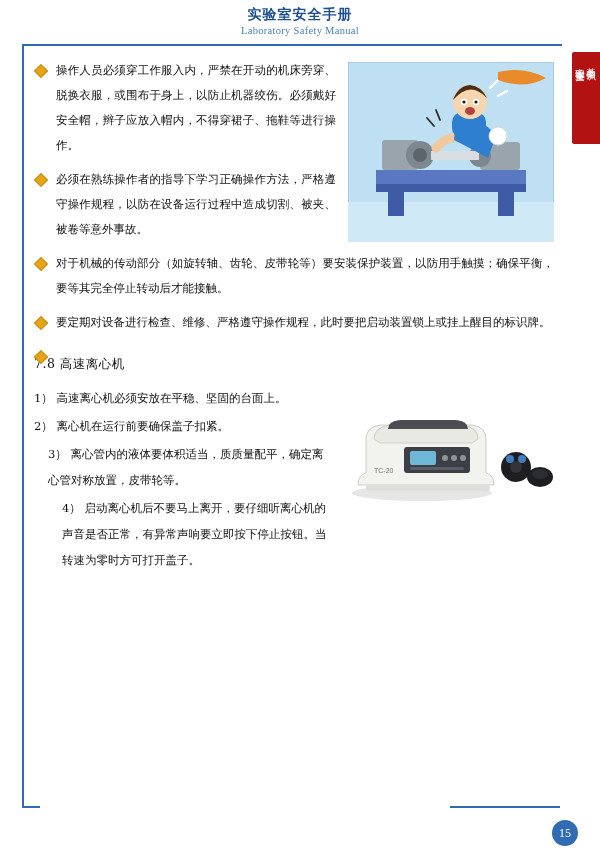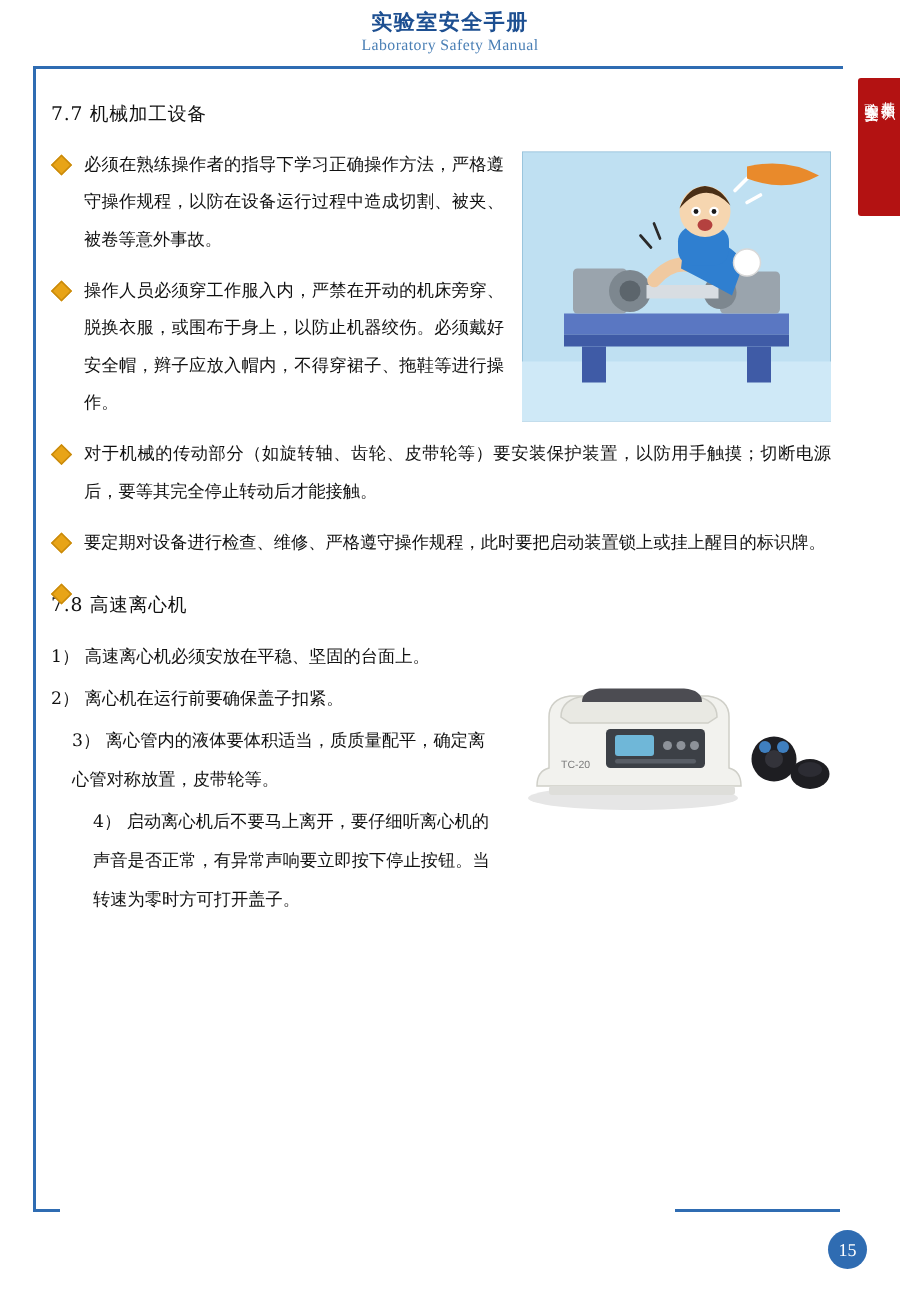--- a/index.html
+++ b/index.html
@@ -222,21 +222,20 @@
     <span class="col-a">基本知识</span>
     <span class="col-b">实验室安全</span>
   </div>
 
   <div class="left-rule"></div>
   <div class="bottom-rule"></div>
   <div class="bottom-rule-right"></div>
 
   <div class="content">
 
-    <div class="section-heading" id="section-77-heading">7.7 机械加工设备</div>
 
     <div class="wrap-img-77">
       <svg width="206" height="180" viewBox="0 0 206 180" xmlns="http://www.w3.org/2000/svg">
         <rect x="0" y="0" width="206" height="180" fill="#bfe0f2"></rect>
         <rect x="0" y="0" width="206" height="180" fill="none" stroke="#8fbcd6" stroke-width="1"></rect>
 
         <rect x="0" y="140" width="206" height="40" fill="#cfe9f7"></rect>
 
         <rect x="28" y="108" width="150" height="14" fill="#5a77c2"></rect>
         <rect x="28" y="122" width="150" height="8" fill="#3f5ba6"></rect>
@@ -274,29 +273,29 @@
 
         <path d="M150 10 q26 -6 48 6 q-22 12 -48 2z" fill="#e98a2b"></path>
 
         <path d="M86 64 l-7 -8 M92 58 l-4 -10" stroke="#2a2a2a" stroke-width="1.8" stroke-linecap="round"></path>
       </svg>
     </div>
 
     <ul class="bullets">
       <li>
         <span class="diamond"></span>
+        <span>操作人员必须穿工作服入内，严禁在开动的机床旁穿、脱换衣服，或围布于身上，以防止机器绞伤。必须戴好安全帽，辫子应放入帽内，不得穿裙子、拖鞋等进行操作。</span>
+      </li>
+      <li>
+        <span class="diamond"></span>
         <span>必须在熟练操作者的指导下学习正确操作方法，严格遵守操作规程，以防在设备运行过程中造成切割、被夹、被卷等意外事故。</span>
       </li>
       <li>
         <span class="diamond"></span>
-        <span>操作人员必须穿工作服入内，严禁在开动的机床旁穿、脱换衣服，或围布于身上，以防止机器绞伤。必须戴好安全帽，辫子应放入帽内，不得穿裙子、拖鞋等进行操作。</span>
-      </li>
-      <li>
-        <span class="diamond"></span>
-        <span>对于机械的传动部分（如旋转轴、齿轮、皮带轮等）要安装保护装置，以防用手触摸；切断电源后，要等其完全停止转动后才能接触。</span>
+        <span>对于机械的传动部分（如旋转轴、齿轮、皮带轮等）要安装保护装置，以防用手触摸；确保平衡，要等其完全停止转动后才能接触。</span>
       </li>
       <li>
         <span class="diamond"></span>
         <span>要定期对设备进行检查、维修、严格遵守操作规程，此时要把启动装置锁上或挂上醒目的标识牌。</span>
       </li>
       <li>
         <span class="diamond"></span>
       </li>
     </ul>
 

